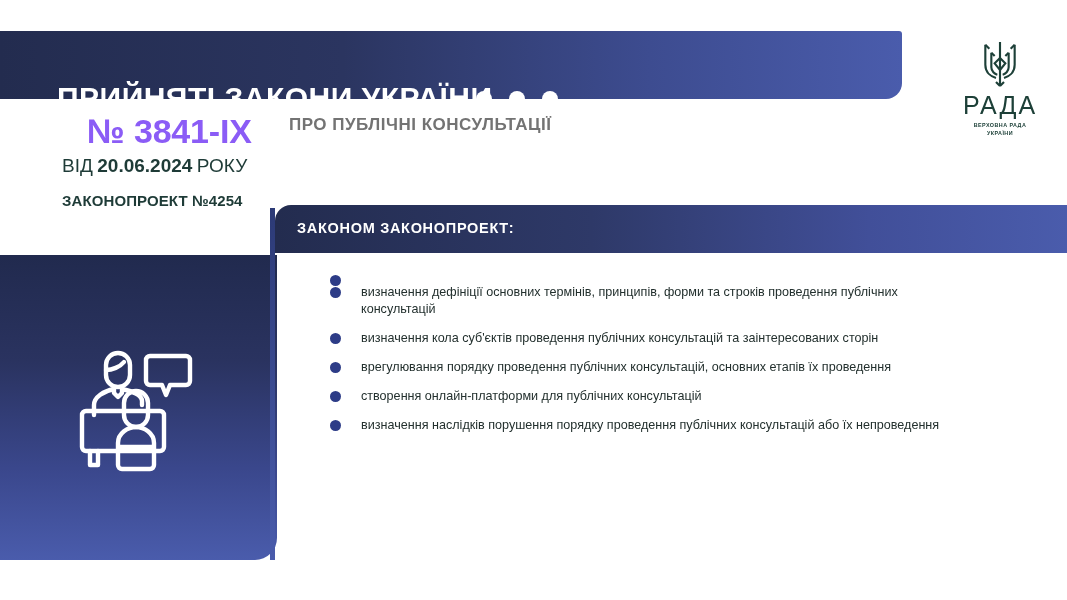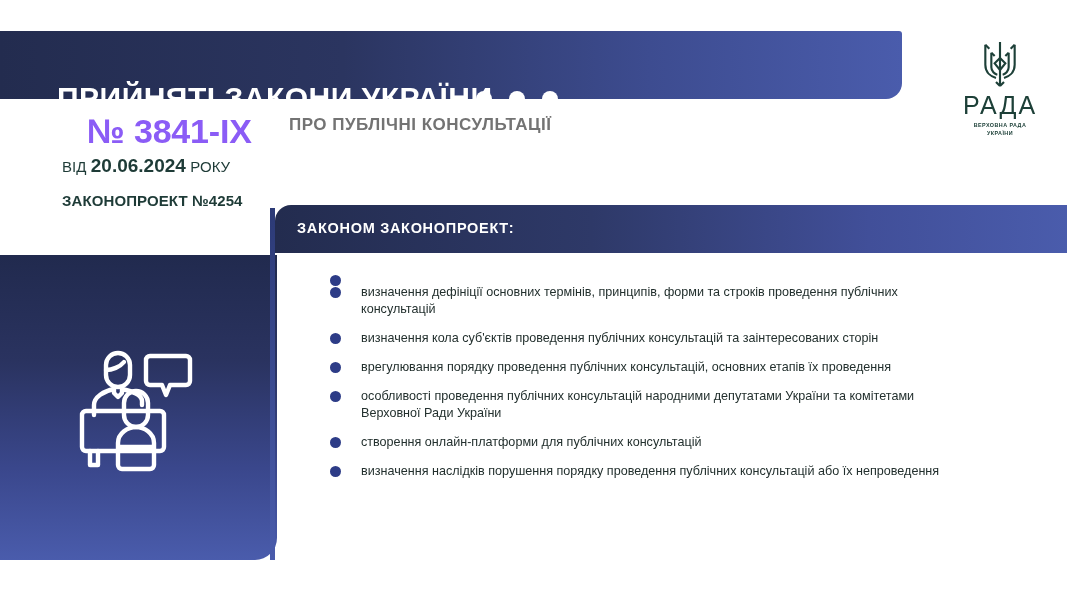--- a/index.html
+++ b/index.html
@@ -106,21 +106,21 @@
   }
   .law-date {
     position: absolute;
     left: 62px;
     top: 155px;
     color: #1e3b37;
     white-space: nowrap;
     font-size: 16px;
   }
   .law-date .small {
-    font-size: 15px;
+    font-size: 19px;
     font-weight: 400;
   }
   .law-date .big {
     font-size: 19px;
     font-weight: 700;
   }
   .law-project {
     position: absolute;
     left: 62px;
     top: 192px;
@@ -292,18 +292,17 @@
 
   <div class="provisions-banner">
     <div class="provisions-banner-label">ЗАКОНОМ ЗАКОНОПРОЕКТ:</div>
   </div>
 
   <div class="provisions-list">
       <div class="provision-item"><span class="provision-bullet" style="background: rgb(45, 60, 135);"></span></div>
       <div class="provision-item"><span class="provision-bullet" style="background: rgb(45, 60, 135);"></span><span>визначення дефініції основних термінів, принципів, форми та строків проведення публічних консультацій</span></div>
       <div class="provision-item"><span class="provision-bullet" style="background: rgb(45, 60, 135);"></span><span>визначення кола суб'єктів проведення публічних консультацій та заінтересованих сторін</span></div>
       <div class="provision-item"><span class="provision-bullet" style="background: rgb(45, 60, 135);"></span><span>врегулювання порядку проведення публічних консультацій, основних етапів їх проведення</span></div>
-      <div class="provision-item"><span class="provision-bullet" style="background: rgb(45, 60, 135);"></span><span>особливості проведення публічних консультацій народними депутатами України та комітетами Верховної Ради України</span></div>
       <div class="provision-item"><span class="provision-bullet" style="background: rgb(45, 60, 135);"></span><span>створення онлайн-платформи для публічних консультацій</span></div>
       <div class="provision-item"><span class="provision-bullet" style="background: rgb(45, 60, 135);"></span><span>визначення наслідків порушення порядку проведення публічних консультацій або їх непроведення</span></div>
     </div>
 
 </div>
 
 </body></html>

